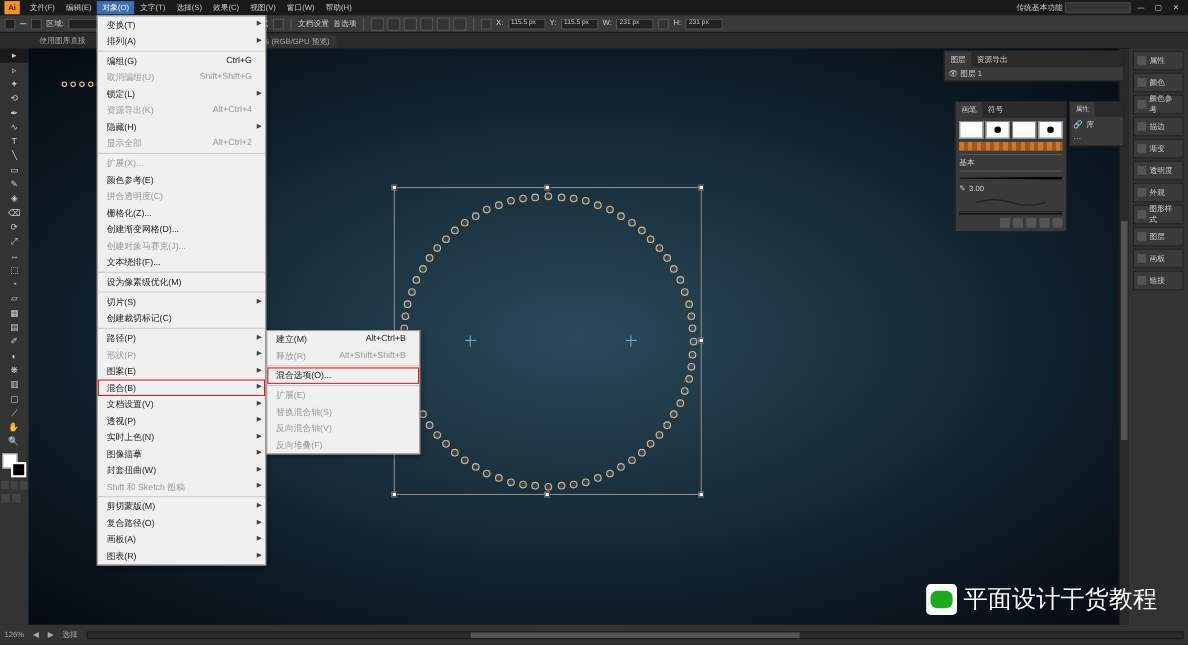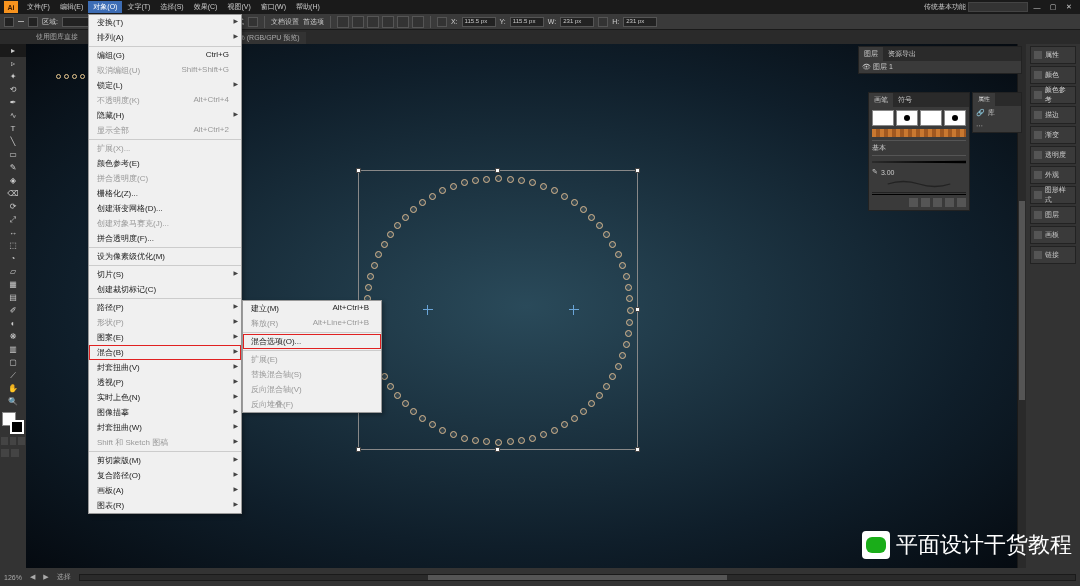--- a/index.html
+++ b/index.html
@@ -74,21 +74,21 @@
 .panel-brush .fi { width: 9px; height: 9px; background: #555; }
 .panel-props { top: 92px; right: 58px; width: 50px; }
 .panel-props .p-tabs { font-size: 6px; }
 .panel-props .prop-row { padding: 2px 3px; display: flex; align-items: center; gap: 3px; }
 .panel-layers { top: 46px; right: 58px; width: 164px; height: 28px; }
 .panel-layers .lr { display: flex; align-items: center; padding: 1px 3px; gap: 3px; }
 .panel-layers .eye { width: 8px; height: 8px; }
 .statusbar { position: absolute; bottom: 0; left: 0; right: 0; height: 18px; background: #333; display: flex; align-items: center; font-size: 7px; color: #aaa; padding: 0 4px; gap: 8px; }
 .statusbar .scroll-track { flex: 1; height: 7px; background: #2a2a2a; border: 1px solid #1a1a1a; position: relative; }
 .statusbar .scroll-thumb { position: absolute; left: 35%; width: 30%; height: 100%; background: #555; }
-.watermark { position: absolute; right: 8px; bottom: 26px; display: flex; align-items: center; gap: 6px; color: #fff; font-size: 22px; z-index: 200; }
+.watermark { position: absolute; right: 28px; bottom: 26px; display: flex; align-items: center; gap: 6px; color: #fff; font-size: 22px; z-index: 200; }
 .watermark .wx { width: 28px; height: 28px; background: #fff; border-radius: 4px; display: flex; align-items: center; justify-content: center; }
 .watermark .wx .bubble { width: 20px; height: 16px; background: #1aad19; border-radius: 6px; position: relative; }
 .scroll-v { position: absolute; right: 54px; top: 44px; bottom: 18px; width: 9px; background: #2a2a2a; border-left: 1px solid #1a1a1a; }
 .scroll-v .thumb { position: absolute; top: 30%; height: 38%; left: 1px; right: 1px; background: #555; }
 </style>
 </head>
 <body>
 
 <div class="topbar">
   <div class="logo">Ai</div>
@@ -441,21 +441,21 @@
       <span>Ctrl+G</span>
     </div>
     <div class="dm-item disabled">
       <span>取消编组(U)</span>
       <span>Shift+Shift+G</span>
     </div>
     <div class="dm-item has-sub">
       <span>锁定(L)</span>
     </div>
     <div class="dm-item disabled">
-      <span>不透明度(K)</span>
+      <span>资源导出(K)</span>
       <span>Alt+Ctrl+4</span>
     </div>
     <div class="dm-item has-sub">
       <span>隐藏(H)</span>
     </div>
     <div class="dm-item disabled">
       <span>显示全部</span>
       <span>Alt+Ctrl+2</span>
     </div>
     <div class="dm-sep"></div>
@@ -471,21 +471,21 @@
     <div class="dm-item">
       <span>栅格化(Z)...</span>
     </div>
     <div class="dm-item">
       <span>创建渐变网格(D)...</span>
     </div>
     <div class="dm-item disabled">
       <span>创建对象马赛克(J)...</span>
     </div>
     <div class="dm-item">
-      <span>拼合透明度(F)...</span>
+      <span>文本绕排(F)...</span>
     </div>
     <div class="dm-sep"></div>
     <div class="dm-item">
       <span>设为像素级优化(M)</span>
     </div>
     <div class="dm-sep"></div>
     <div class="dm-item has-sub">
       <span>切片(S)</span>
     </div>
     <div class="dm-item">
@@ -498,21 +498,21 @@
     <div class="dm-item disabled has-sub">
       <span>形状(P)</span>
     </div>
     <div class="dm-item has-sub">
       <span>图案(E)</span>
     </div>
     <div class="dm-item has-sub highlighted">
       <span>混合(B)</span>
     </div>
     <div class="dm-item has-sub">
-      <span>封套扭曲(V)</span>
+      <span>文档设置(V)</span>
     </div>
     <div class="dm-item has-sub">
       <span>透视(P)</span>
     </div>
     <div class="dm-item has-sub">
       <span>实时上色(N)</span>
     </div>
     <div class="dm-item has-sub">
       <span>图像描摹</span>
     </div>
@@ -537,21 +537,21 @@
     </div>
   </div>
 
 <div class="dropdown-menu menu-sub" id="menu-blend">
     <div class="dm-item">
       <span>建立(M)</span>
       <span>Alt+Ctrl+B</span>
     </div>
     <div class="dm-item disabled">
       <span>释放(R)</span>
-      <span>Alt+Line+Ctrl+B</span>
+      <span>Alt+Shift+Shift+B</span>
     </div>
     <div class="dm-sep"></div>
     <div class="dm-item highlighted">
       <span>混合选项(O)...</span>
     </div>
     <div class="dm-sep"></div>
     <div class="dm-item disabled">
       <span>扩展(E)</span>
     </div>
     <div class="dm-item disabled">

